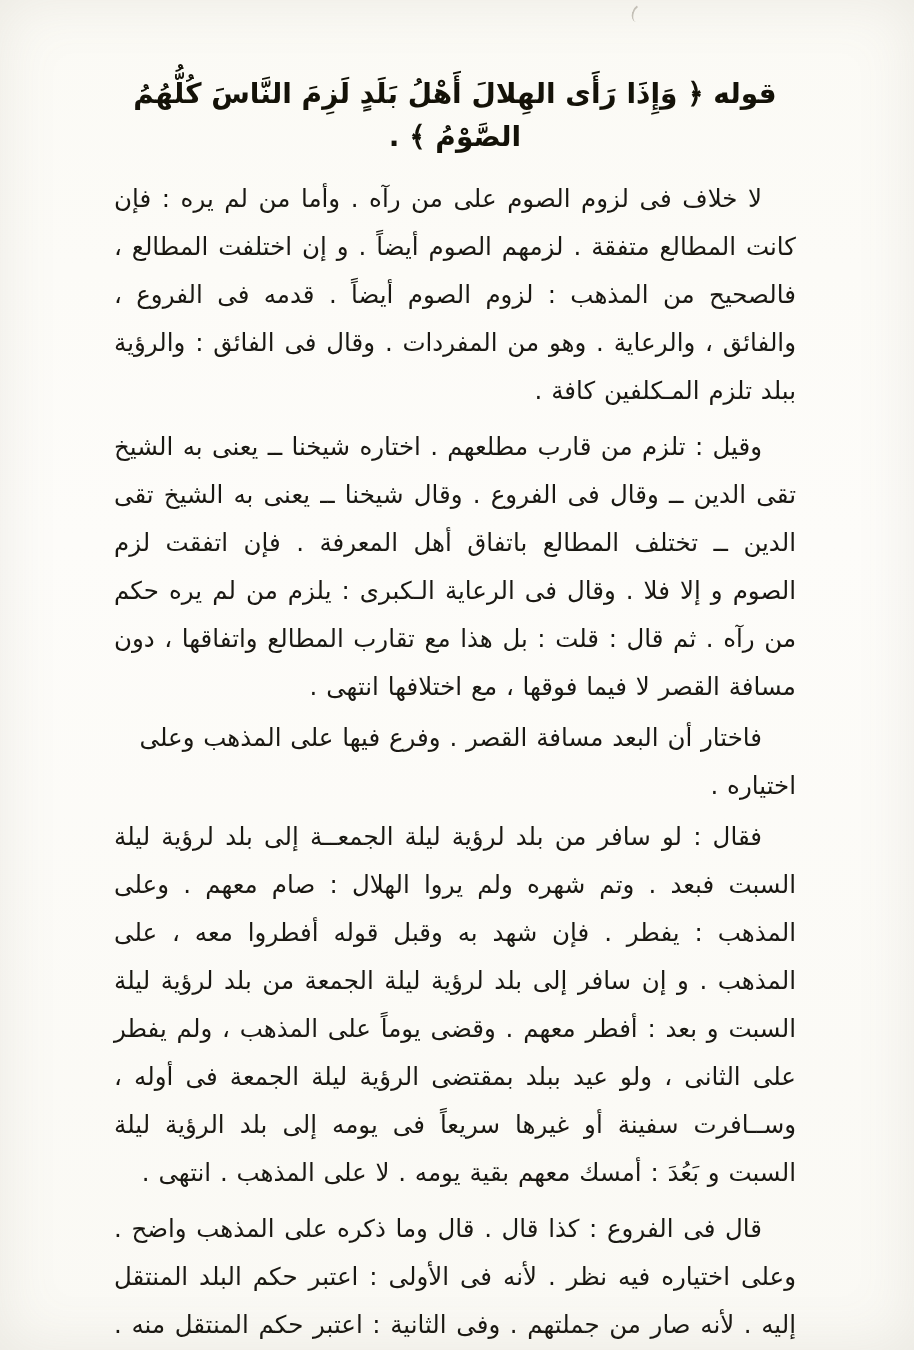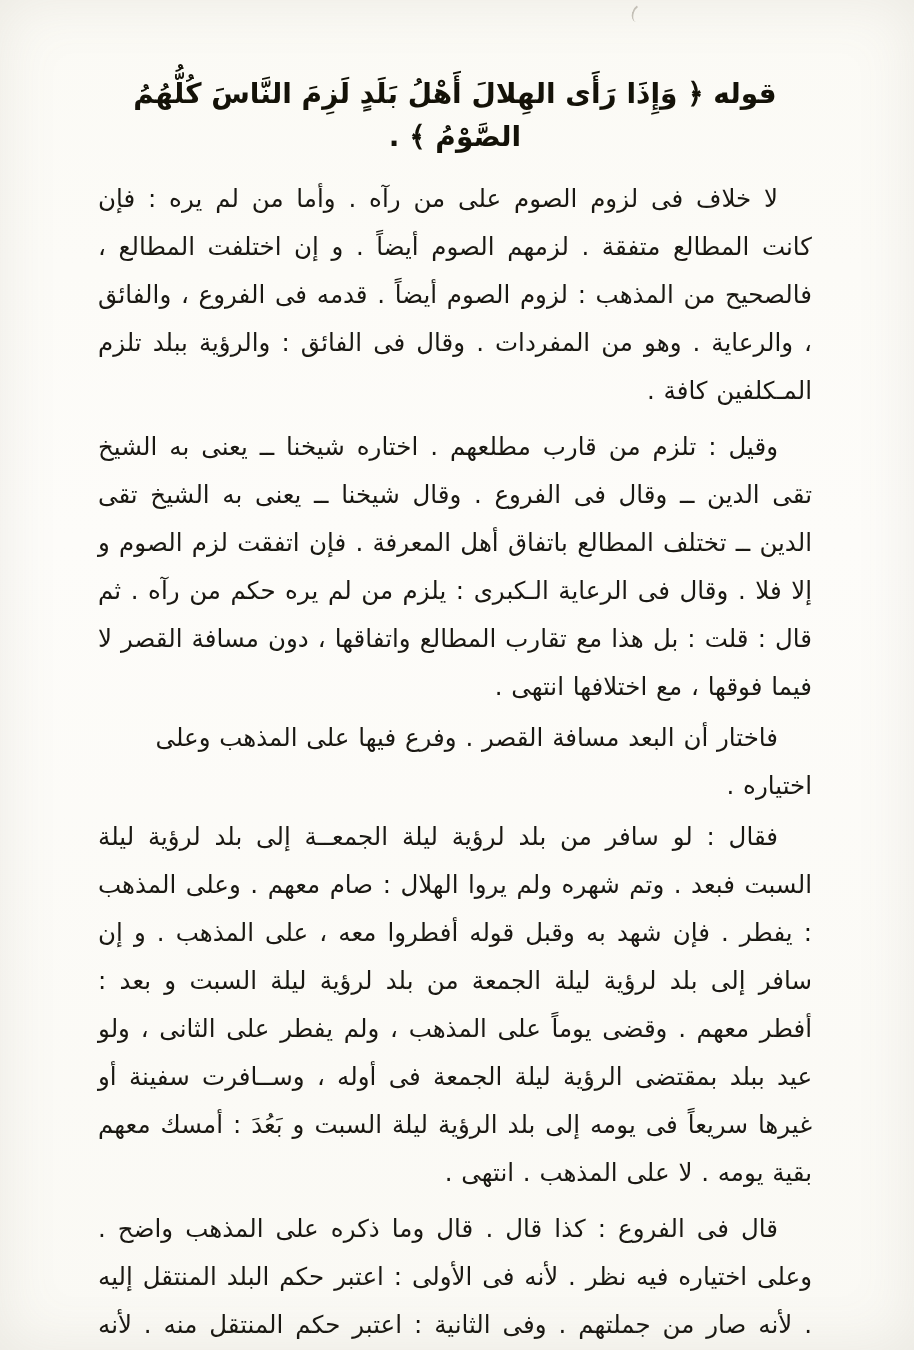--- a/index.html
+++ b/index.html
@@ -34,21 +34,21 @@
     text-align:center;
     line-height:1.55;
     margin:20px 10px 16px;
     color:#141208;
   }
   .para{
     font-size:24.5px;
     line-height:48px;
     text-align:justify;
     text-indent:34px;
-    margin:0 0 3px;
+    margin:0 16px 3px;
     word-spacing:1px;
     color:#1a1812;
   }
   .para.gap-before{margin-top:8px;}
   .para.single{text-align:right;}
   .footer-line{
     position:absolute;
     bottom:44px;
     left:512px;
     right:102px;

